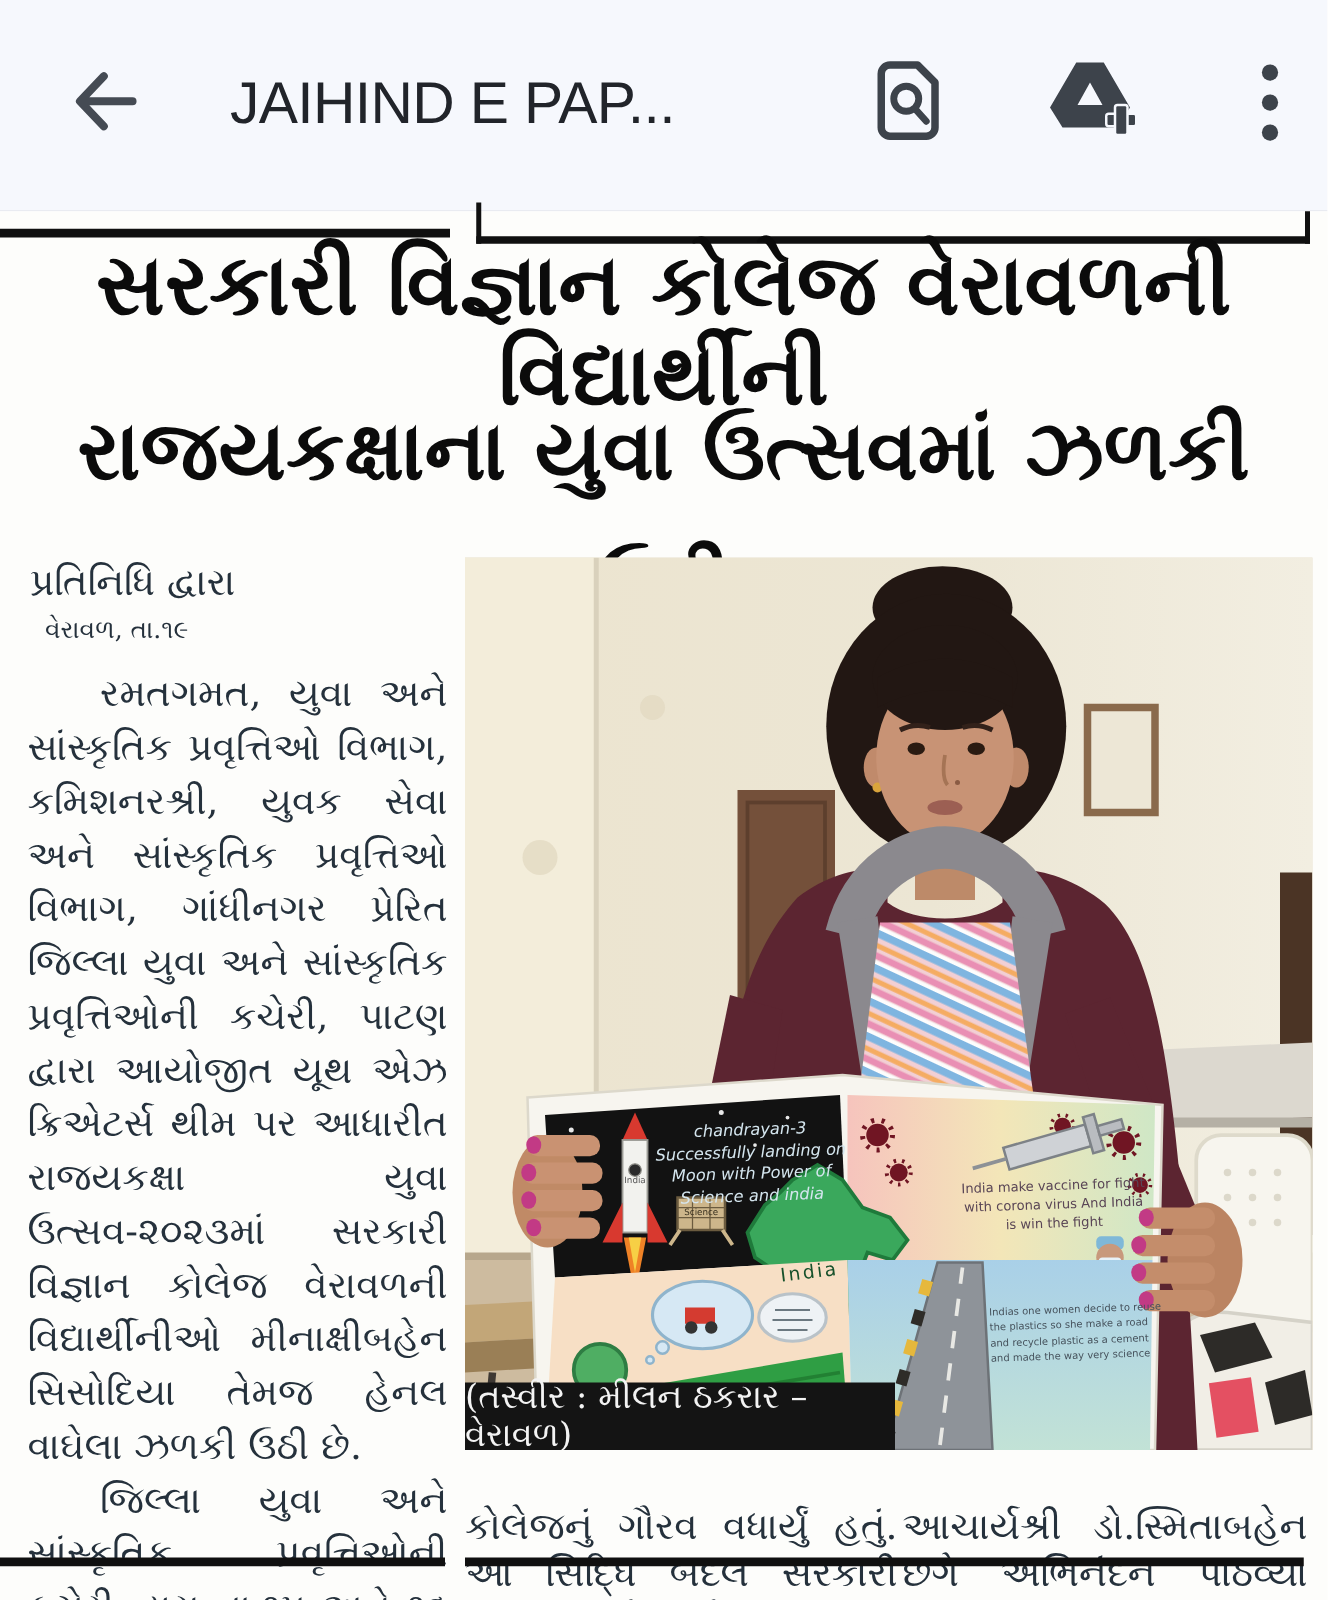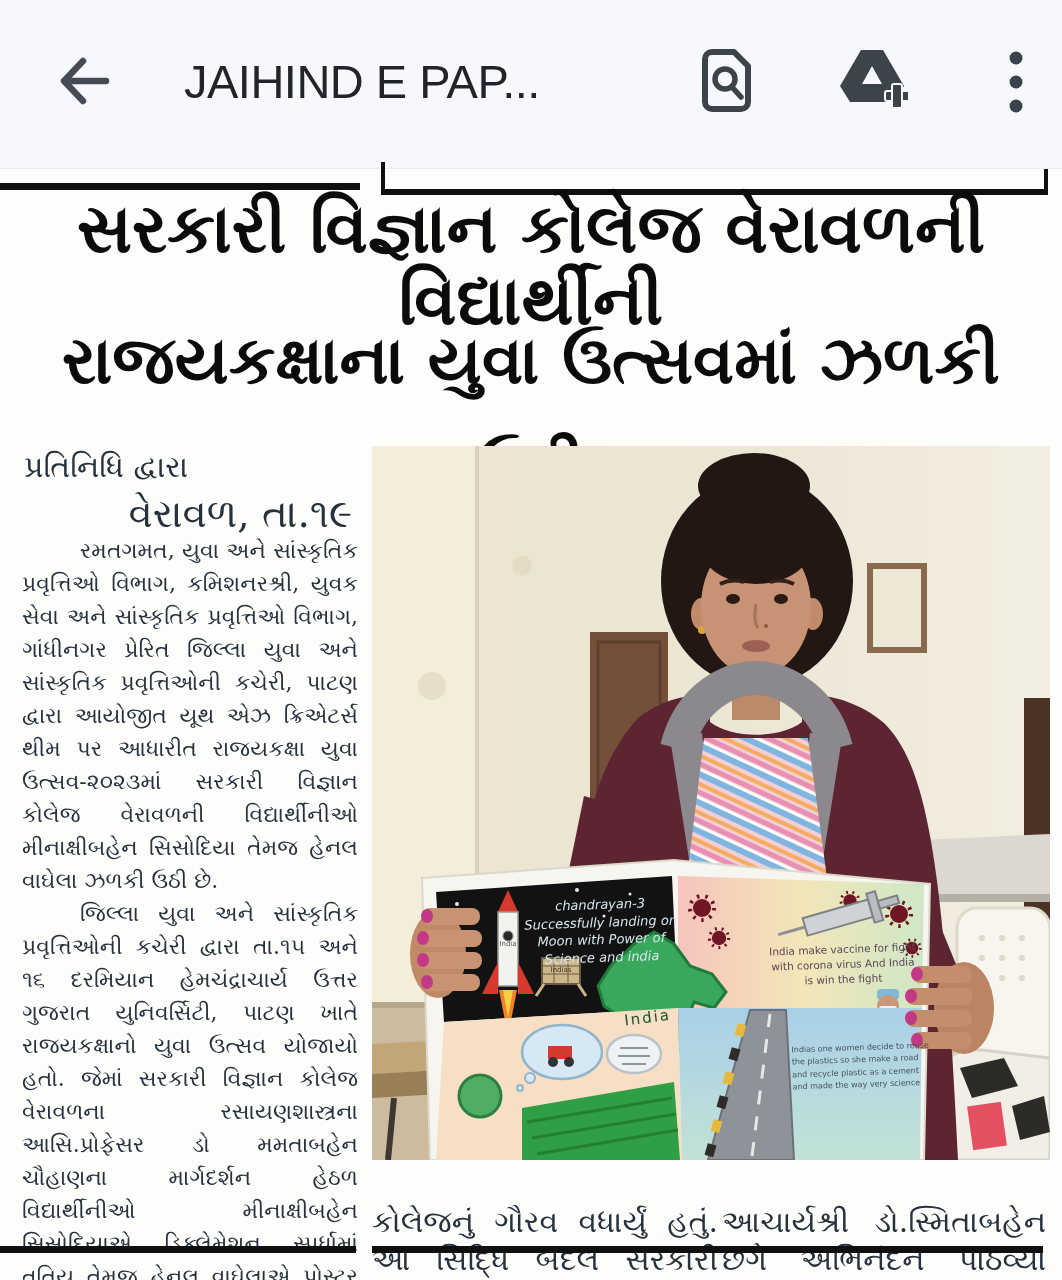--- a/index.html
+++ b/index.html
@@ -19,23 +19,23 @@
   
   .rule{position:absolute;background:#101010;}
   
   .headline{position:absolute;left:0;width:1062px;text-align:center;color:#0b0b0b;
             font-family:"DejaVu Serif",serif;font-weight:700;}
   .hl1{top:192px;font-size:68px;line-height:72px;}
   .hl2{top:306px;font-size:66px;line-height:108px;}
   
   .guj{font-family:"DejaVu Serif",serif;color:#25313c;margin-top:37px;}
   .byline{position:absolute;left:24px;top:412px;font-size:30px;}
-  .dateline{position:absolute;left:22px;top:454px;width:330px;text-align:right;font-size:39px;}
+  .dateline{position:absolute;left:36px;top:454px;width:330px;font-size:20px;}
   .body-col{position:absolute;left:22px;top:497px;width:336px;}
-  .body-col p{margin:0;text-indent:58px;font-size:22px;line-height:33px;text-align:justify;}
+  .body-col p{margin:0;text-indent:58px;font-size:30px;line-height:43px;text-align:justify;}
   .cont-mid{position:absolute;left:372px;top:1166px;width:346px;font-size:30px;line-height:38px;text-align:justify;}
   .cont-right{position:absolute;left:722px;top:1166px;width:324px;font-size:30px;line-height:38px;text-align:justify;}
   
   .photo{position:absolute;left:372px;top:446px;width:678px;height:714px;overflow:hidden;
          background:#e9e2cf;}
   .photo svg{position:absolute;left:0;top:0;}
   .ov{position:absolute;font-family:"DejaVu Sans",sans-serif;}
   .ov-space{left:150px;top:450px;width:158px;text-align:center;font-style:italic;
             font-size:13px;line-height:1.35;color:#d5e6ef;transform:rotate(-2deg);}
   .ov-rocket{left:122px;top:494px;width:28px;text-align:center;font-size:7px;color:#555;}
@@ -320,20 +320,21 @@
           <rect x="540" y="586" width="60" height="17" rx="8" fill="#c48d6b"></rect>
           <ellipse cx="545" cy="528" rx="6" ry="7" fill="#c23a85"></ellipse>
           <ellipse cx="539" cy="550" rx="6" ry="7" fill="#c23a85"></ellipse>
           <ellipse cx="539" cy="572" rx="6" ry="7" fill="#c23a85"></ellipse>
           <ellipse cx="545" cy="594" rx="6" ry="7" fill="#c23a85"></ellipse>
         </g>
       </svg>
 
       <div class="ov ov-space">chandrayan-3 Successfully landing on Moon with Power of Science and india</div>
       <div class="ov ov-rocket">India</div>
-      <div class="ov ov-lander">Indias</div>
+      <div class="ov ov-lander">Science</div>
       <div class="ov ov-map">India</div>
       <div class="ov ov-vaccine">India make vaccine for fight with corona virus And India is win the fight</div>
       <div class="ov ov-road">Indias one women decide to reuse the plastics so she make a road and recycle plastic as a cement and made the way very science</div>
 
+      <div class="ov ov-caption">(તસ્વીર : મીલન ઠકરાર – વેરાવળ)</div>
     </div>
   </div>
 </div>
 
 </body></html>

